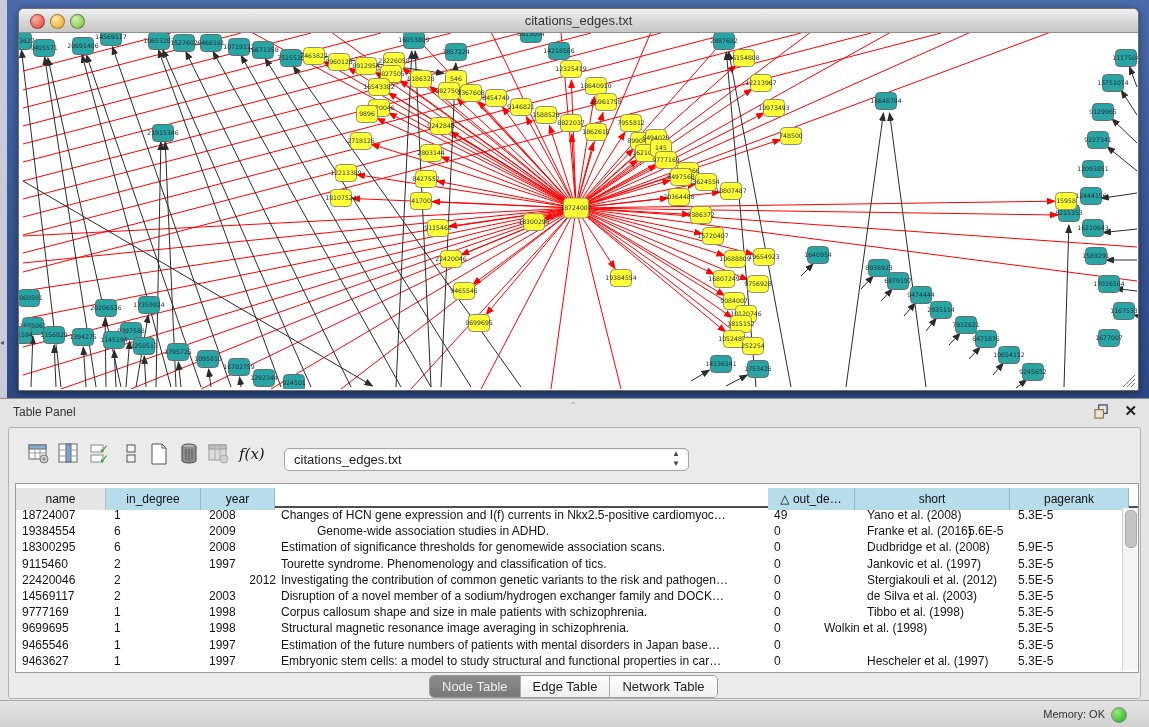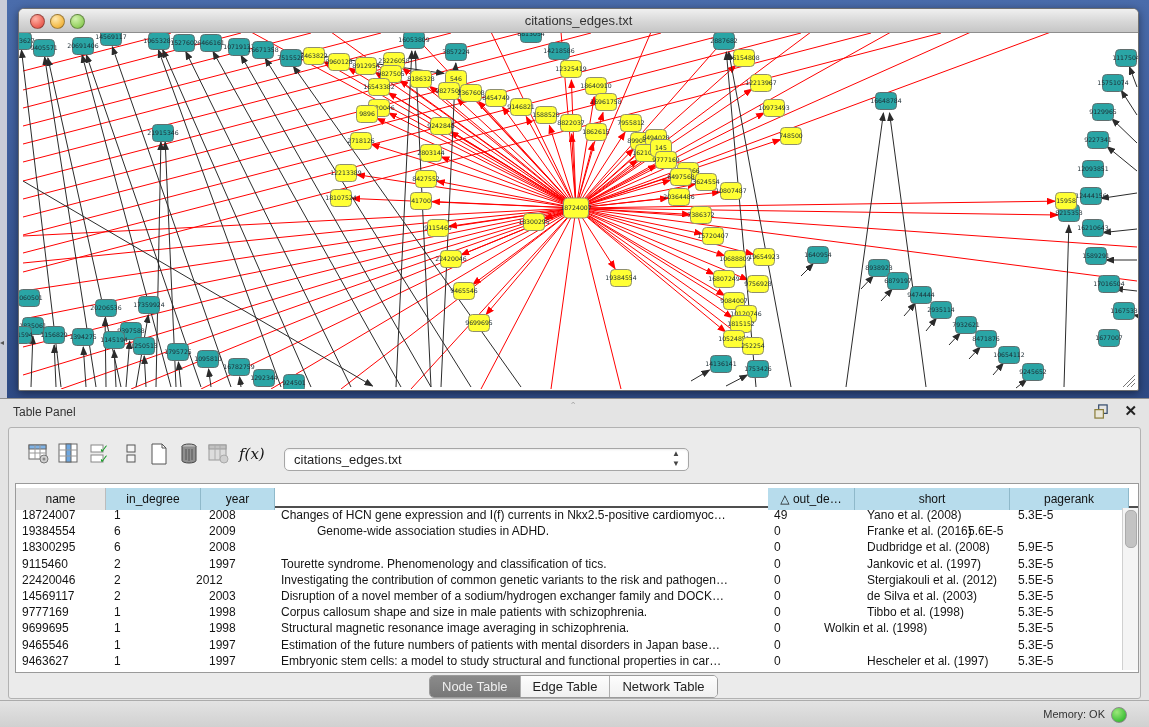--- a/index.html
+++ b/index.html
@@ -810,37 +810,38 @@
               <div class="td" style="left: 193px; width: 63px;">2009</div>
               <div class="td" style="left: 265px; width: 484px; margin-left: 36px;">Genome-wide association studies in ADHD.</div>
               <div class="td" style="left: 758px; width: 78px;">0</div>
               <div class="td" style="left: 851px; width: 140px;">Franke et al. (2016)</div>
               <div class="td" style="left: 952px; width: 108px;">5.6E-5</div>
             </div>
             <div class="trow" style="top: 55.4px;">
               <div class="td" style="left: 6px; width: 81px;">18300295</div>
               <div class="td" style="left: 98px; width: 84px;">6</div>
               <div class="td" style="left: 193px; width: 63px;">2008</div>
+              <div class="td" style="left: 265px; width: 484px;">Estimation of significance thresholds for genomewide association scans.</div>
               <div class="td" style="left: 758px; width: 78px;">0</div>
               <div class="td" style="left: 851px; width: 140px;">Dudbridge et al. (2008)</div>
               <div class="td" style="left: 1002px; width: 108px;">5.9E-5</div>
             </div>
             <div class="trow" style="top: 71.6px;">
               <div class="td" style="left: 6px; width: 81px;">9115460</div>
               <div class="td" style="left: 98px; width: 84px;">2</div>
               <div class="td" style="left: 193px; width: 63px;">1997</div>
               <div class="td" style="left: 265px; width: 484px;">Tourette syndrome. Phenomenology and classification of tics.</div>
               <div class="td" style="left: 758px; width: 78px;">0</div>
               <div class="td" style="left: 851px; width: 140px;">Jankovic et al. (1997)</div>
               <div class="td" style="left: 1002px; width: 108px;">5.3E-5</div>
             </div>
             <div class="trow" style="top: 87.8px;">
               <div class="td" style="left: 6px; width: 81px;">22420046</div>
               <div class="td" style="left: 98px; width: 84px;">2</div>
-              <div class="td" style="left: 180px; width: 63px;">2012</div>
+              <div class="td" style="left: 197px; width: 63px; text-align: right;">2012</div>
               <div class="td" style="left: 265px; width: 484px;">Investigating the contribution of common genetic variants to the risk and pathogen…</div>
               <div class="td" style="left: 758px; width: 78px;">0</div>
               <div class="td" style="left: 851px; width: 140px;">Stergiakouli et al. (2012)</div>
               <div class="td" style="left: 1002px; width: 108px;">5.5E-5</div>
             </div>
             <div class="trow" style="top: 104px;">
               <div class="td" style="left: 6px; width: 81px;">14569117</div>
               <div class="td" style="left: 98px; width: 84px;">2</div>
               <div class="td" style="left: 193px; width: 63px;">2003</div>
               <div class="td" style="left: 265px; width: 484px;">Disruption of a novel member of a sodium/hydrogen exchanger family and DOCK…</div>

